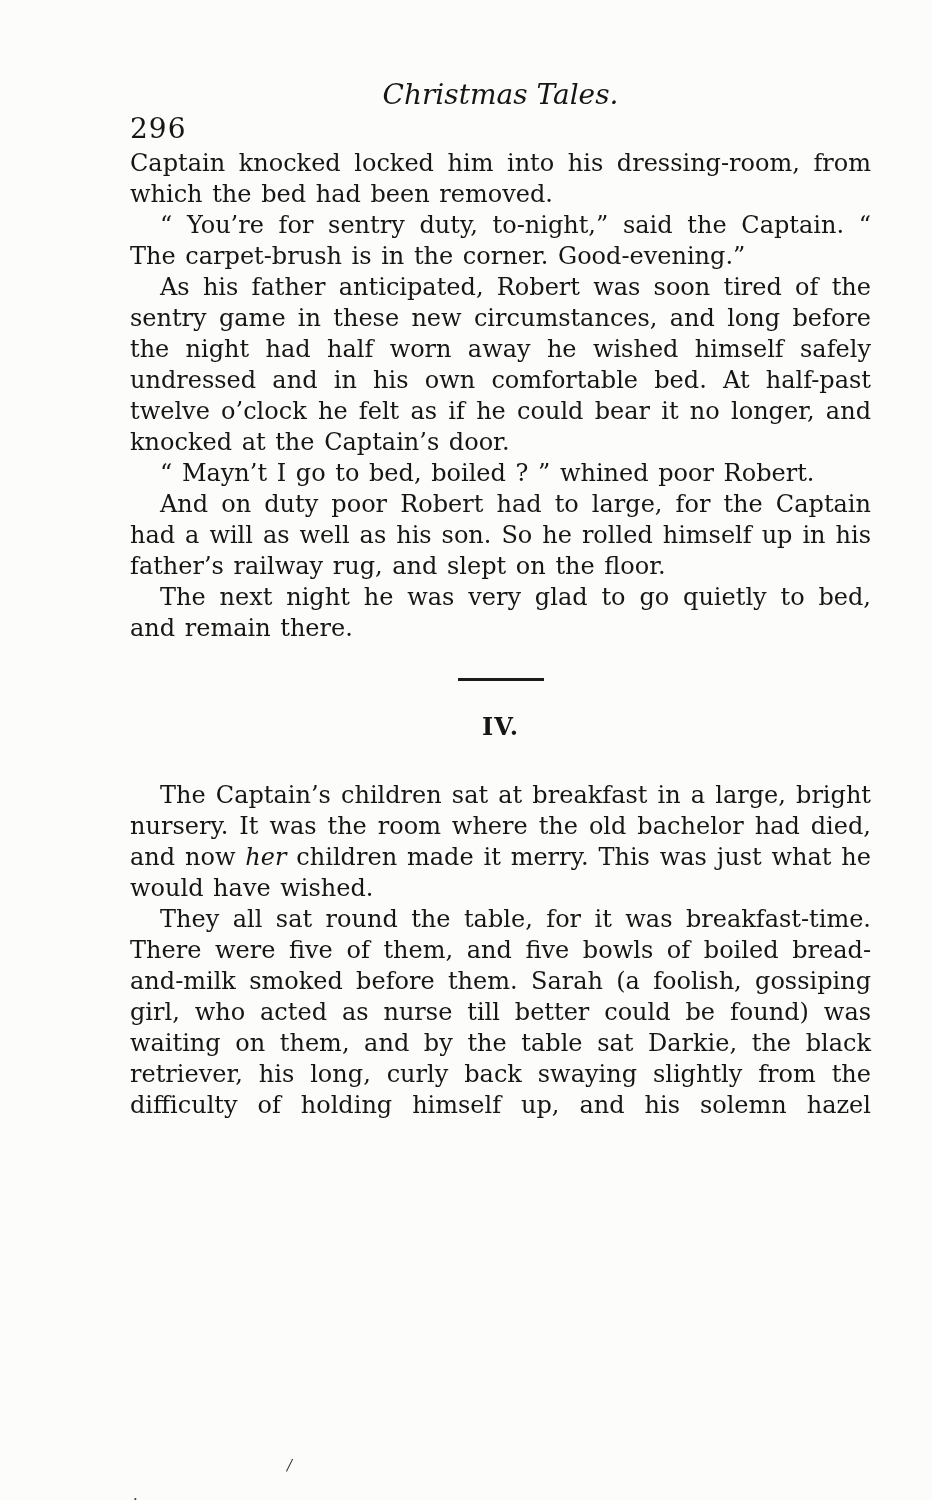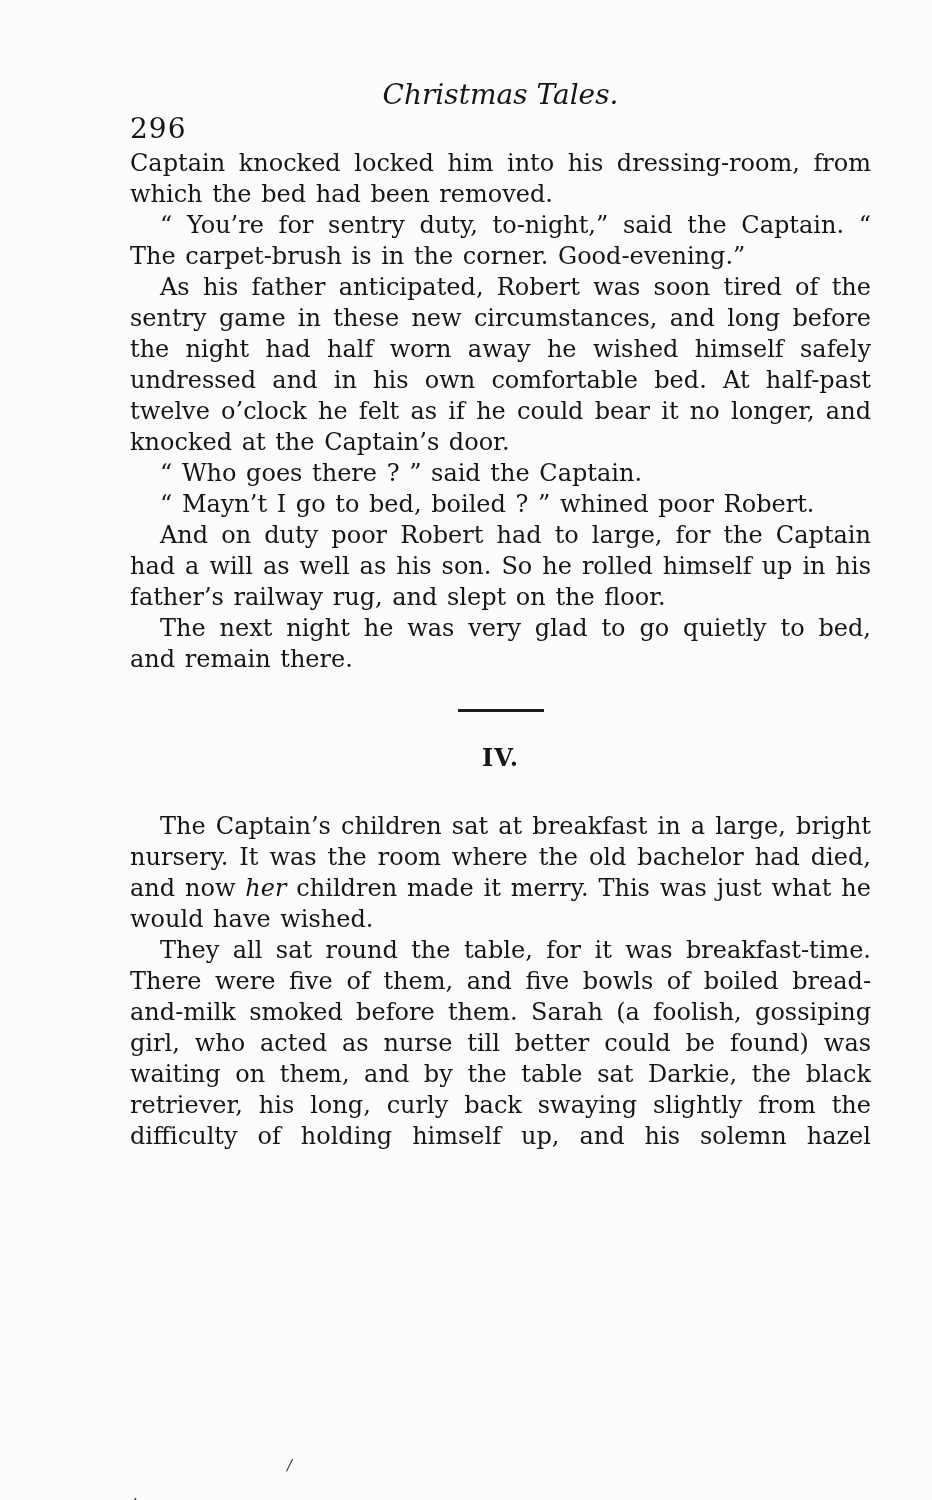--- a/index.html
+++ b/index.html
@@ -78,21 +78,20 @@
   </header>
 
   <main class="body-text">
 
     <p class="para first">Captain knocked locked him into his dressing-room, from which the bed had been removed.</p>
 
     <p class="para">“ You’re for sentry duty, to-night,” said the Captain.  “ The carpet-brush is in the corner. Good-evening.”</p>
 
     <p class="para">As his father anticipated, Robert was soon tired of the sentry game in these new circumstances, and long before the night had half worn away he wished himself safely undressed and in his own comfortable bed.  At half-past twelve o’clock he felt as if he could bear it no longer, and knocked at the Captain’s door.</p>
 
-    <p class="para">“ Who goes there ? ” said the Captain.</p>
 
     <p class="para">“ Mayn’t I go to bed, boiled ? ” whined poor Robert.</p>
 
 
     <p class="para">And on duty poor Robert had to large, for the Captain had a will as well as his son.  So he rolled himself up in his father’s railway rug, and slept on the floor.</p>
 
     <p class="para">The next night he was very glad to go quietly to bed, and remain there.</p>
 
     <div class="divider"></div>
 

